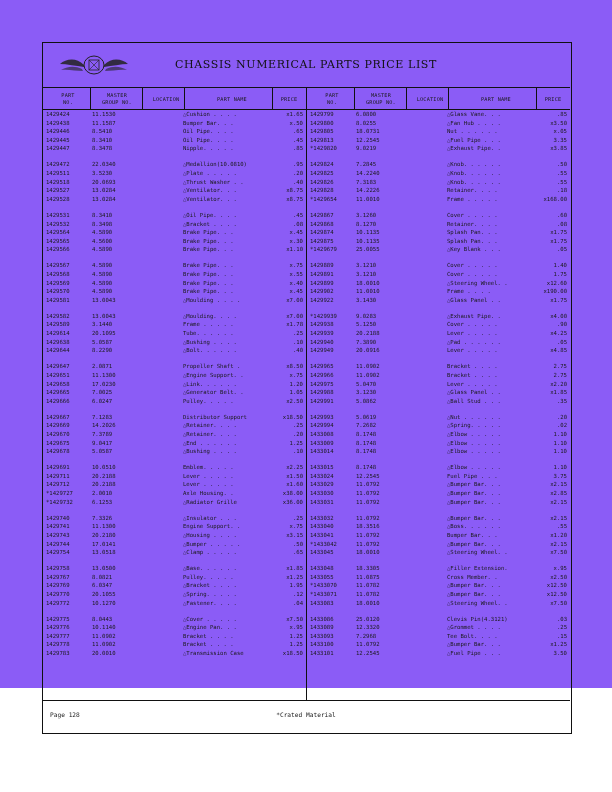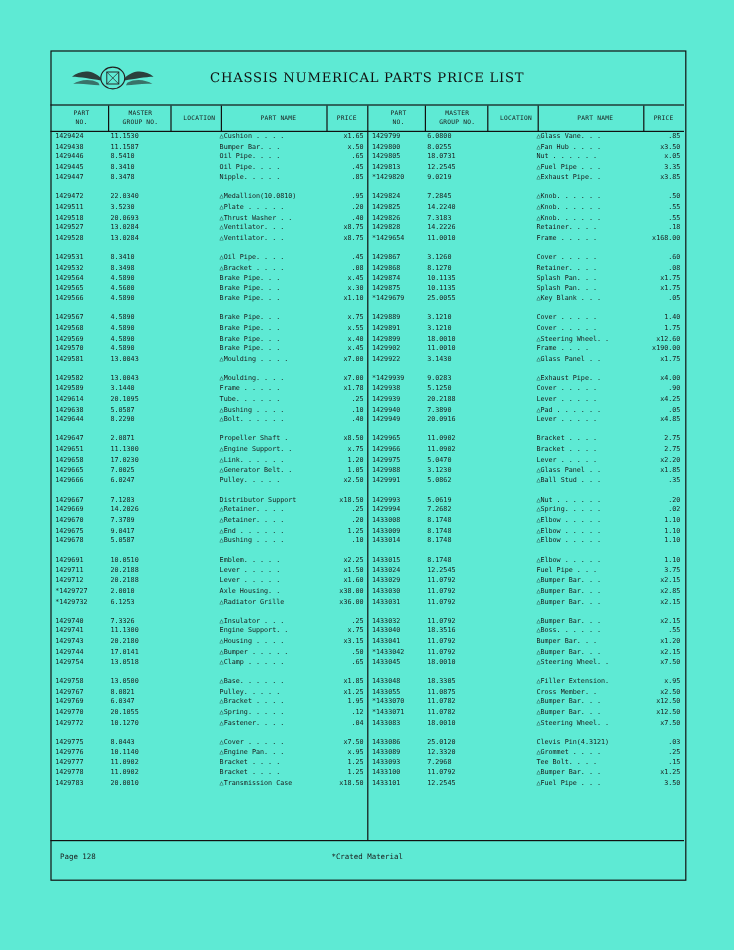--- a/index.html
+++ b/index.html
@@ -11,22 +11,22 @@
     width: 612px;
     height: 792px;
     font-family: "DejaVu Sans Mono", monospace;
     color: #1a1a1a;
     position: relative;
     overflow: hidden;
   }
   .page {
     position: absolute;
     left: 0; top: 0;
-    width: 612px; height: 792px;
-    background: #5eead4;
+    width: 612px; height: 688px;
+    background: #8b5cf6;
   }
   .frame {
     position: absolute;
     left: 42px; top: 42px;
     width: 528px; height: 690px;
     border: 1.5px solid #111;
   }
   .header {
     position: absolute;
     left: 42px; top: 42px;

